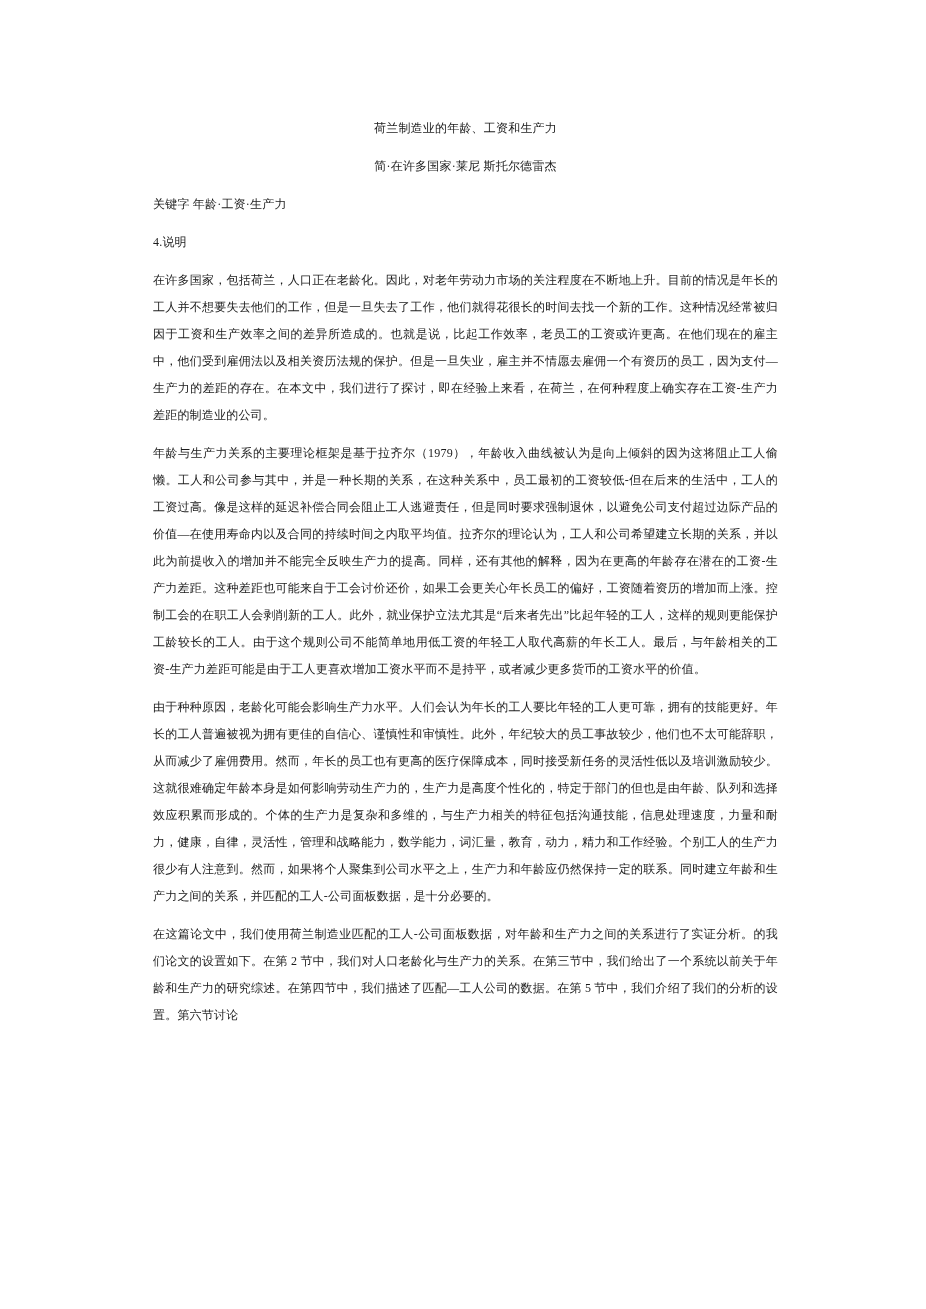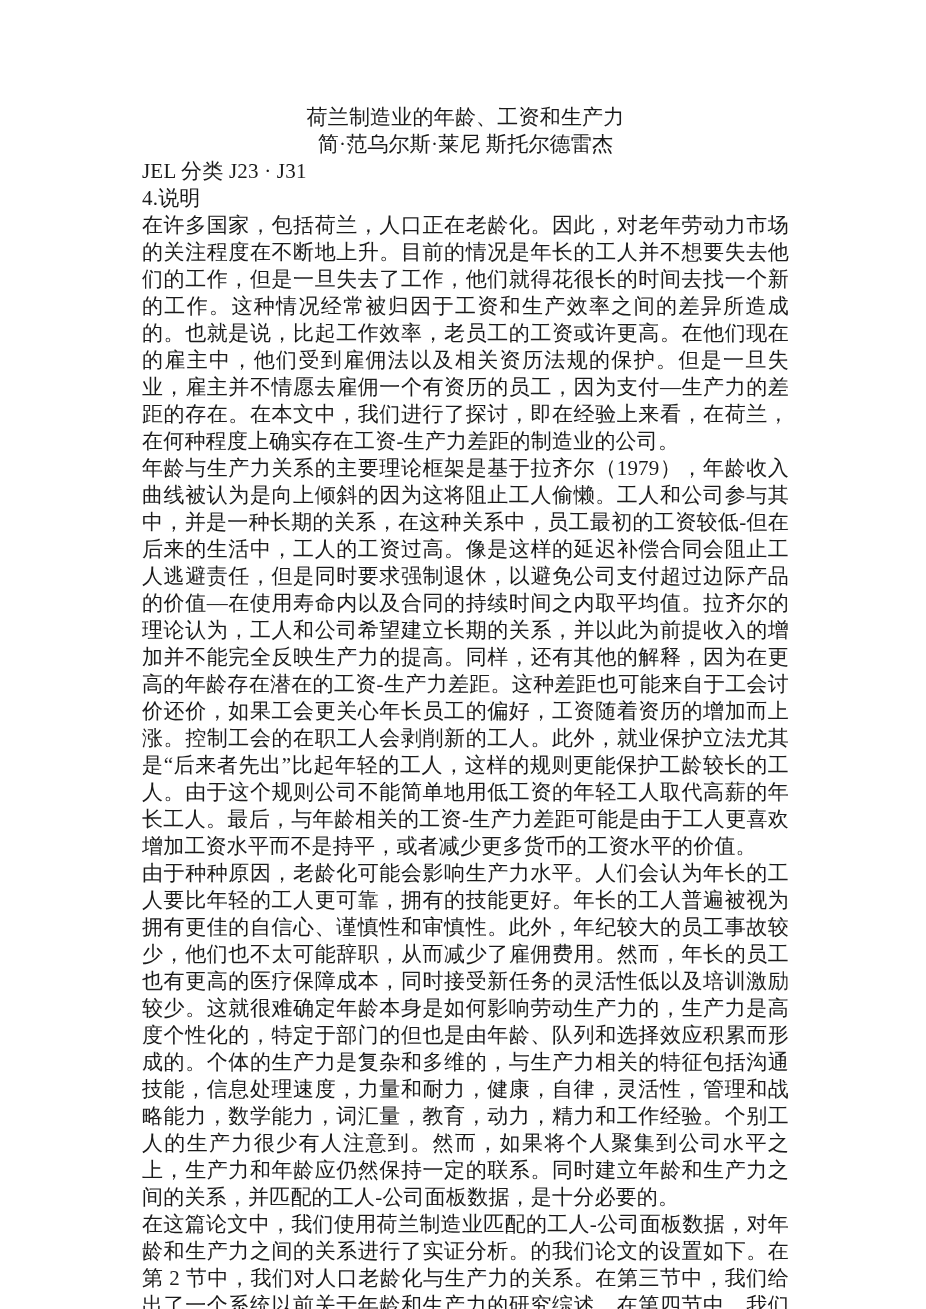--- a/index.html
+++ b/index.html
@@ -15,37 +15,37 @@
     color: #1b1b1b;
   }
   .page {
     box-sizing: border-box;
     width: 926px;
     height: 1309px;
     padding: 104px 137px 0 142px;
     background: #ffffff;
   }
   .doc-text {
-    margin: 0;
-    font-size: 21px;
+    margin: 11px;
+    font-size: 12px;
     line-height: 27px;
     text-align: justify;
     text-justify: inter-ideograph;
     letter-spacing: 0.2px;
   }
   .centered {
     text-align: center;
     letter-spacing: 0.2px;
   }
 </style>
 </head>
 <body>
 
 <div class="page">
   <p class="doc-text centered">荷兰制造业的年龄、工资和生产力</p>
-  <p class="doc-text centered">简·范乌尔斯·莱尼 斯托尔德雷杰</p>
-  <p class="doc-text">JEL 分类 J23 · J31</p>
+  <p class="doc-text centered">简·在许多国家·莱尼 斯托尔德雷杰</p>
+  <p class="doc-text">关键字 年龄·工资·生产力</p>
   <p class="doc-text">4.说明</p>
   <p class="doc-text">在许多国家，包括荷兰，人口正在老龄化。因此，对老年劳动力市场的关注程度在不断地上升。目前的情况是年长的工人并不想要失去他们的工作，但是一旦失去了工作，他们就得花很长的时间去找一个新的工作。这种情况经常被归因于工资和生产效率之间的差异所造成的。也就是说，比起工作效率，老员工的工资或许更高。在他们现在的雇主中，他们受到雇佣法以及相关资历法规的保护。但是一旦失业，雇主并不情愿去雇佣一个有资历的员工，因为支付—生产力的差距的存在。在本文中，我们进行了探讨，即在经验上来看，在荷兰，在何种程度上确实存在工资-生产力差距的制造业的公司。</p>
   <p class="doc-text">年龄与生产力关系的主要理论框架是基于拉齐尔（1979），年龄收入曲线被认为是向上倾斜的因为这将阻止工人偷懒。工人和公司参与其中，并是一种长期的关系，在这种关系中，员工最初的工资较低-但在后来的生活中，工人的工资过高。像是这样的延迟补偿合同会阻止工人逃避责任，但是同时要求强制退休，以避免公司支付超过边际产品的价值—在使用寿命内以及合同的持续时间之内取平均值。拉齐尔的理论认为，工人和公司希望建立长期的关系，并以此为前提收入的增加并不能完全反映生产力的提高。同样，还有其他的解释，因为在更高的年龄存在潜在的工资-生产力差距。这种差距也可能来自于工会讨价还价，如果工会更关心年长员工的偏好，工资随着资历的增加而上涨。控制工会的在职工人会剥削新的工人。此外，就业保护立法尤其是“后来者先出”比起年轻的工人，这样的规则更能保护工龄较长的工人。由于这个规则公司不能简单地用低工资的年轻工人取代高薪的年长工人。最后，与年龄相关的工资-生产力差距可能是由于工人更喜欢增加工资水平而不是持平，或者减少更多货币的工资水平的价值。</p>
   <p class="doc-text">由于种种原因，老龄化可能会影响生产力水平。人们会认为年长的工人要比年轻的工人更可靠，拥有的技能更好。年长的工人普遍被视为拥有更佳的自信心、谨慎性和审慎性。此外，年纪较大的员工事故较少，他们也不太可能辞职，从而减少了雇佣费用。然而，年长的员工也有更高的医疗保障成本，同时接受新任务的灵活性低以及培训激励较少。这就很难确定年龄本身是如何影响劳动生产力的，生产力是高度个性化的，特定于部门的但也是由年龄、队列和选择效应积累而形成的。个体的生产力是复杂和多维的，与生产力相关的特征包括沟通技能，信息处理速度，力量和耐力，健康，自律，灵活性，管理和战略能力，数学能力，词汇量，教育，动力，精力和工作经验。个别工人的生产力很少有人注意到。然而，如果将个人聚集到公司水平之上，生产力和年龄应仍然保持一定的联系。同时建立年龄和生产力之间的关系，并匹配的工人-公司面板数据，是十分必要的。</p>
   <p class="doc-text">在这篇论文中，我们使用荷兰制造业匹配的工人-公司面板数据，对年龄和生产力之间的关系进行了实证分析。的我们论文的设置如下。在第 2 节中，我们对人口老龄化与生产力的关系。在第三节中，我们给出了一个系统以前关于年龄和生产力的研究综述。在第四节中，我们描述了匹配—工人公司的数据。在第 5 节中，我们介绍了我们的分析的设置。第六节讨论</p>
 </div>
 
 </body></html>

